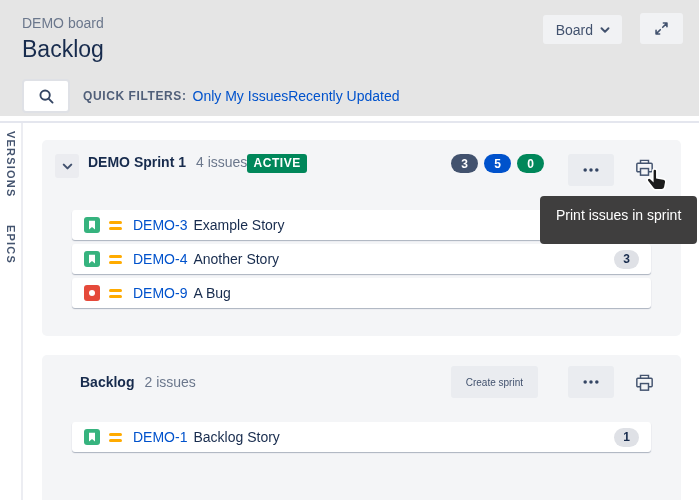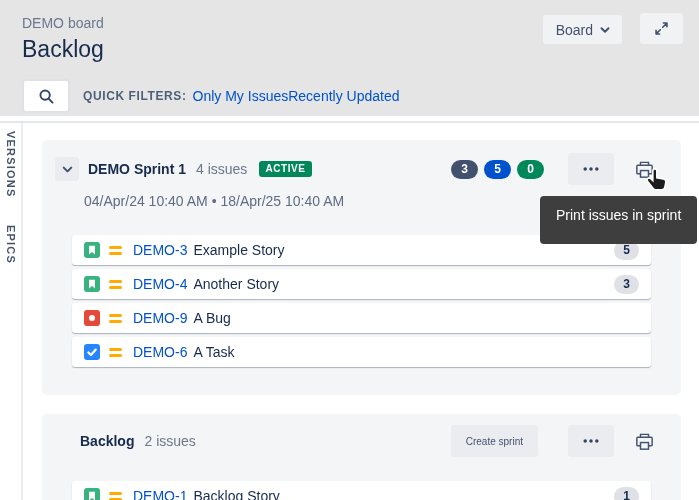--- a/index.html
+++ b/index.html
@@ -48,30 +48,30 @@
     writing-mode:vertical-rl; font-size:11px; font-weight:bold; color:#44546F;
     letter-spacing:1.2px; cursor:pointer;
   }
   .rail-item.first { margin-top:8px; }
   .rail-item.second { margin-top:28px; }
 
   
   .content { position:absolute; left:42px; top:140px; width:639px; }
   .panel { background:var(--container,#F4F5F7); border-radius:5px; }
   .sprint-section { padding:14px 0 24px; }
-  .section-head { display:flex; align-items:center; height:30px; padding:0 24px 0 13px; }
+  .section-head { display:flex; align-items:flex-start; height:30px; padding:0 24px 0 13px; }
   .chev-btn {
     width:24px; height:24px; background:#EBECF0; border-radius:3px;
     display:flex; align-items:center; justify-content:center; color:var(--navy,#42526E); flex:none;
   }
   .sprint-name { margin-left:9px; font-size:14px; font-weight:bold; color:var(--text,#172B4D); }
   .issue-count { margin-left:10px; font-size:14px; color:var(--subtle,#6B778C); }
   .active-badge {
-    margin-left:12px; background:var(--green,#00875A); color:#fff;
-    font-size:10px; font-weight:bold; letter-spacing:.6px; padding:2px 6px 3px; border-radius:3px;
+    background:var(--green,#00875A); color:#fff;
+    font-size:12px; font-weight:bold; letter-spacing:.6px; padding:2px 6px 3px; border-radius:3px;
   }
   .spacer { flex:1; }
   .est-pill {
     min-width:27px; height:19px; border-radius:10px; margin-left:6px;
     display:flex; align-items:center; justify-content:center;
     color:#fff; font-size:12px; font-weight:bold; padding:0 8px;
   }
   .est-dark { background:var(--navy,#42526E); }
   .est-blue { background:var(--accent,#0052CC); }
   .est-green { background:var(--green,#00875A); }
@@ -194,21 +194,20 @@
             <g fill="none" stroke="currentColor" stroke-width="1.4">
               <path d="M6.2 6V3.2h7.6V6"></path>
               <rect x="2.7" y="6" width="14.6" height="8" rx="1"></rect>
               <rect x="6.2" y="11" width="7.6" height="6.3" fill="#F4F5F7"></rect>
             </g>
           </svg>
         </span>
       </button>
     </div>
 
-    <div class="sprint-dates">04/Apr/24 10:40 AM • 18/Apr/25 10:40 AM</div>
 
     <div class="issue-list">
       <div class="issue-card">
         <span class="type-icon">
           <svg width="16" height="16" viewBox="0 0 16 16">
               <rect width="16" height="16" rx="3" fill="var(--story,#36B37E)"></rect>
               <path d="M5 3.8h6v8.8L8 10 5 12.6z" fill="#fff"></path>
             </svg>
         </span>
         <span class="prio-icon">
@@ -241,34 +240,20 @@
               <circle cx="8" cy="8" r="3" fill="#fff"></circle>
             </svg>
         </span>
         <span class="prio-icon">
             <i></i>
             <i></i>
           </span>
         <a class="issue-key">DEMO-9</a>
         <span class="issue-summary">A Bug</span>
       </div>
-      <div class="issue-card">
-        <span class="type-icon">
-          <svg width="16" height="16" viewBox="0 0 16 16">
-              <rect width="16" height="16" rx="3" fill="var(--task,#2684FF)"></rect>
-              <polyline points="4.3,8.4 7,11 11.8,5.6" fill="none" stroke="#fff" stroke-width="2.2" stroke-linecap="round" stroke-linejoin="round"></polyline>
-            </svg>
-        </span>
-        <span class="prio-icon">
-            <i></i>
-            <i></i>
-          </span>
-        <a class="issue-key">DEMO-6</a>
-        <span class="issue-summary">A Task</span>
-      </div>
     </div>
   </section>
 
   <section class="panel backlog-section">
     <div class="backlog-head">
       <span class="backlog-name">Backlog</span>
       <span class="issue-count">2 issues</span>
       <span class="spacer"></span>
       <button class="create-sprint-btn">Create sprint</button>
       <button class="more-btn">

